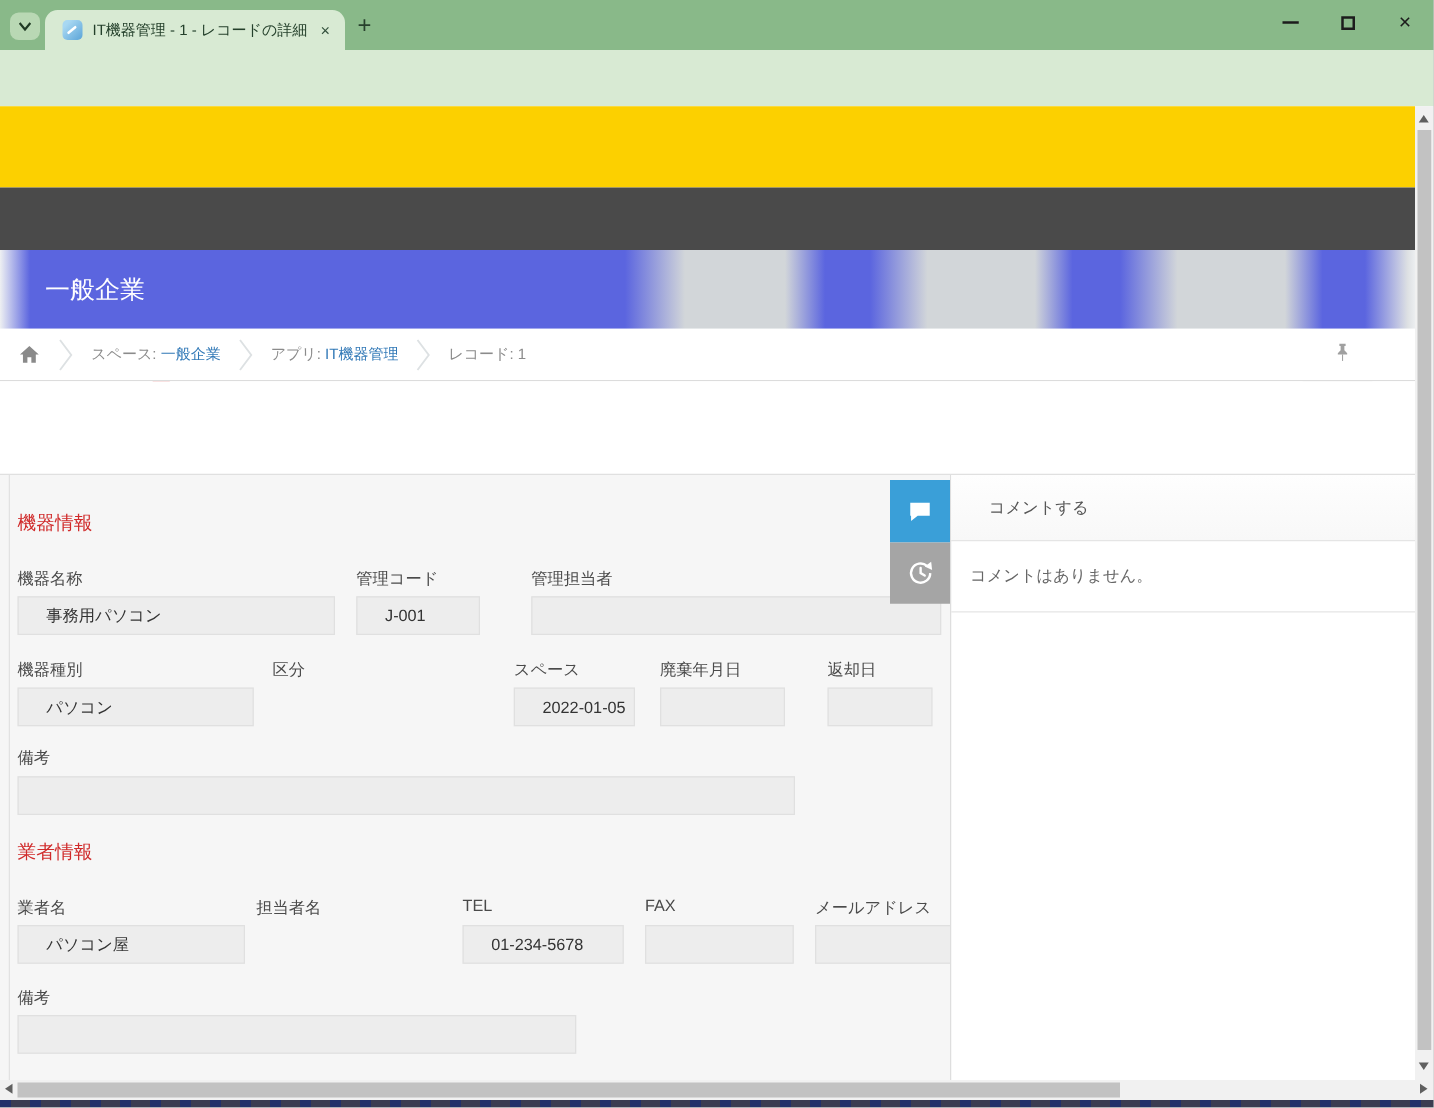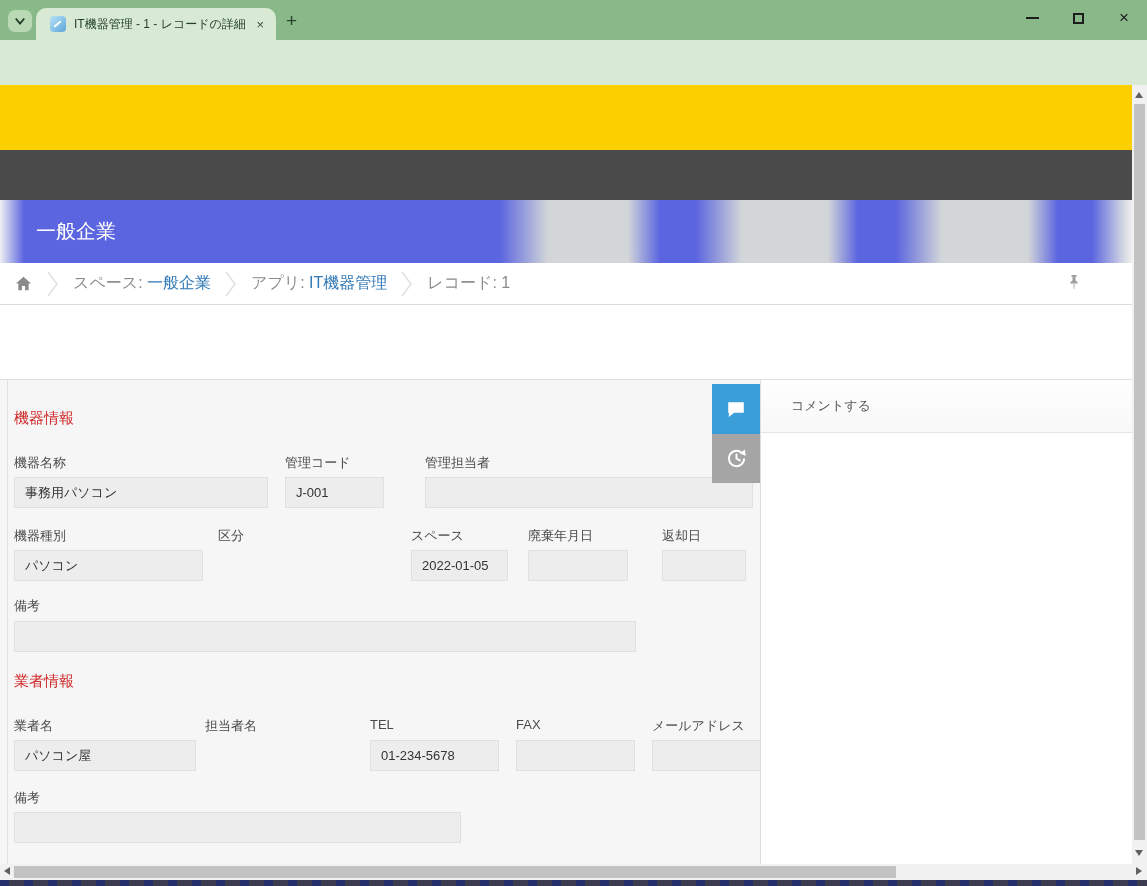--- a/index.html
+++ b/index.html
@@ -48,38 +48,38 @@
   .ghelp{width:24px;height:24px;border-radius:50%;background:#929292;color:#454545;font-weight:bold;font-size:15px;display:flex;align-items:center;justify-content:center}
   .gcode{width:29px;height:23px;border-radius:6px;background:#929292;color:#454545;font-weight:bold;font-size:10px;display:flex;align-items:center;justify-content:center}
   .searchinput{left:820px;top:150px;width:222px;height:50px;border:none;outline:none;background:#fff;padding:0 14px;font-size:13px;color:#333;font-family:inherit}
   .searchinput::placeholder{color:#999}
   .searchbtn{left:1042px;top:150px;width:56px;height:50px;background:#ebebeb;display:flex;align-items:center;justify-content:center;cursor:pointer}
 
   
   .banner{left:0;top:200px;width:1132px;height:63px;background:linear-gradient(90deg,#eef0f2 0px,#5b65df 24px,#5b65df 500px,#d2d6d9 548px,#d2d6d9 628px,#5b65df 660px,#5b65df 696px,#d2d6d9 742px,#d2d6d9 828px,#5b65df 858px,#5b65df 896px,#d2d6d9 942px,#d2d6d9 1028px,#5b65df 1058px,#5b65df 1092px,#dde0e3 1126px,#eceef0 1132px)}
   .bannertitle{left:36px;top:18px;font-size:20px;color:#fff}
   .crumbbar{left:0;top:263px;width:1132px;height:42px;background:#fff;border-bottom:1px solid #dcdcdc;display:flex;align-items:center;padding-left:14px}
-  .crumb{font-size:16px;color:#8b8b8b;white-space:nowrap}
+  .crumb{font-size:12px;color:#8b8b8b;white-space:nowrap}
   .crumb a{color:#3279b7;text-decoration:none;cursor:pointer}
   .csep{margin:0 14px}
   .pin{position:absolute;right:48px;top:8px;cursor:pointer}
 
   
   .actionbar{left:0;top:305px;width:1132px;height:75px;background:#fff;border-bottom:1px solid #e0e0e0}
   .acircle{left:823px;top:327px;width:36px;height:36px;border-radius:50%;background:#ededed;color:#8f8f8f;font-size:22px;display:flex;align-items:center;justify-content:center;cursor:pointer}
   .aicon{cursor:pointer;display:flex;align-items:center;justify-content:center}
   .agear{left:989px;top:328px;font-size:28px;color:#9e9e9e;line-height:1}
   .adots{left:1060px;top:336px;font-size:14px;color:#9e9e9e;letter-spacing:3px}
 
   
   .recordarea{left:0;top:380px;width:760px;height:484px;background:#f6f6f6;overflow:hidden}
   .recedge{position:absolute;left:7px;top:0;width:1px;height:484px;background:#e2e2e2}
   .sechead{position:absolute;font-size:15px;color:#d02b2b}
   .flabel{position:absolute;font-size:13px;color:#4a4a4a;white-space:nowrap}
-  .fbox{position:absolute;height:31px;background:#ededed;border:1px solid #e0e0e0;font-size:13px;color:#333;line-height:29px;padding:0 10px;white-space:nowrap;overflow:hidden}
+  .fbox{position:absolute;height:31px;background:#ededed;border:1px solid #e0e0e0;font-size:13px;color:#333;line-height:29px;padding:0 22px;white-space:nowrap;overflow:hidden}
 
   
   .ctab{left:712px;width:48px;height:50px;display:flex;align-items:center;justify-content:center;cursor:pointer}
   .cpanel{left:760px;top:380px;width:372px;height:484px;background:#fff;border-left:1px solid #dedede}
   .cpost{height:53px;border-bottom:1px solid #e5e5e5;background:linear-gradient(#fefefe,#f8f8f8);font-size:13px;color:#555;display:flex;align-items:center;padding-left:30px;cursor:pointer}
   .cempty{height:57px;border-bottom:1px solid #e5e5e5;font-size:13px;color:#666;display:flex;align-items:center;padding-left:15px}
 
   
   .vscroll{left:1132px;top:85px;width:15px;height:779px;background:#f1f1f1}
   .vthumb{position:absolute;left:2px;top:19px;width:11px;height:736px;background:#c2c2c2}
@@ -315,20 +315,21 @@
   <div class="abs ctab" style="top:434px;height:49px;background:#a5a5a5">
     <svg width="23" height="23" viewBox="0 0 24 24">
         <path d="M20 12a8 8 0 1 1-2.7-6" fill="none" stroke="#fff" stroke-width="2"></path>
         <polygon points="20.8,2.6 21.6,9.4 15.4,6.4" fill="#fff"></polygon>
         <path d="M12 7.7V12l3.4 2" fill="none" stroke="#fff" stroke-width="2" stroke-linecap="round"></path>
       </svg>
   </div>
 
   <div class="abs cpanel">
     <div class="cpost">コメントする</div>
+    <div class="cempty">コメントはありません。</div>
   </div>
 
   <div class="abs vscroll">
     <div class="tri" style="left:3px;top:7px;border-left:4.5px solid transparent;border-right:4.5px solid transparent;border-bottom:6px solid #606060"></div>
     <div class="vthumb"></div>
     <div class="tri" style="left:3px;top:765px;border-left:4.5px solid transparent;border-right:4.5px solid transparent;border-top:6px solid #606060"></div>
   </div>
   <div class="abs hscroll">
     <div class="tri" style="left:4px;top:3px;border-top:4.5px solid transparent;border-bottom:4.5px solid transparent;border-right:6px solid #606060"></div>
     <div class="hthumb"></div>

